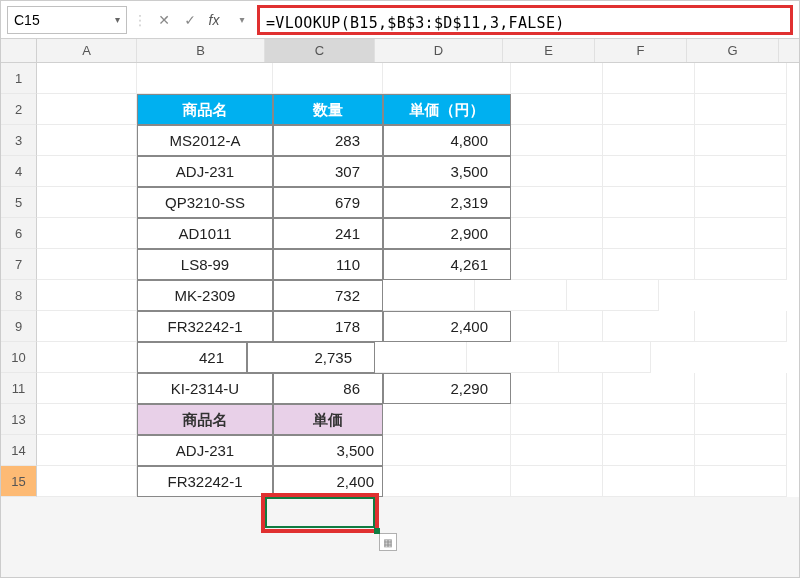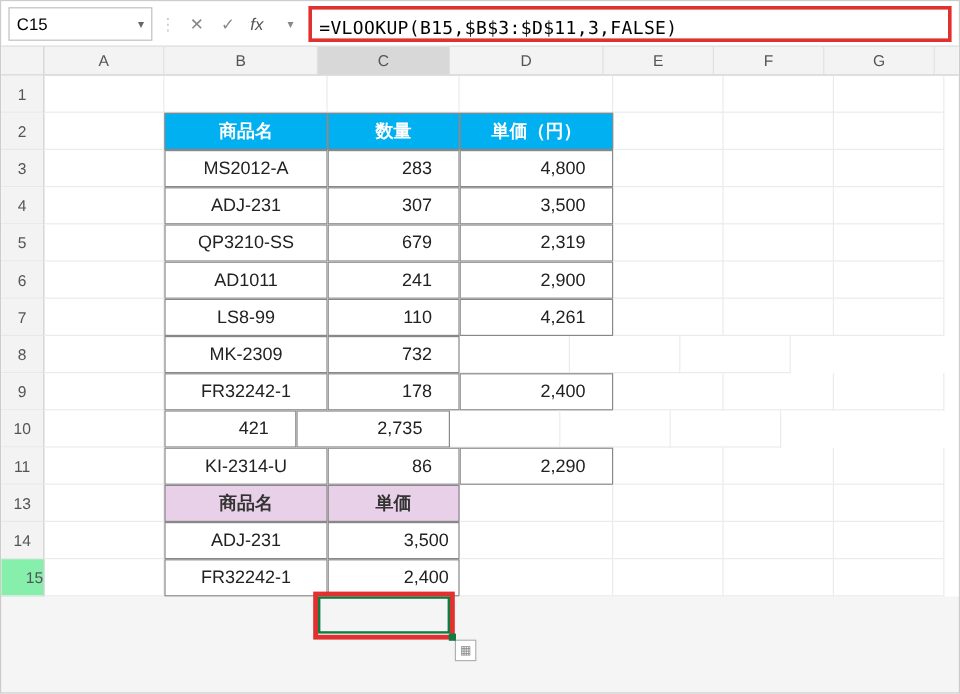--- a/index.html
+++ b/index.html
@@ -61,21 +61,21 @@
     background:#f3f3f3; border-right:1px solid #d0d0d0; border-bottom:1px solid #d0d0d0;
   }
   .col-headers { display:flex; margin-left:36px; height:24px; background:#f3f3f3; border-bottom:1px solid #d0d0d0;}
   .col-h { text-align:center; line-height:24px; font-size:13px; color:#555; border-right:1px solid #e0e0e0;}
   .col-A{width:100px;} .col-B{width:128px;} .col-C{width:110px;position:relative;}
   .col-D{width:128px;} .col-E{width:92px;} .col-F{width:92px;} .col-G{width:92px;}
   .col-h.active { background:#d8d8d8; }
   .grid-body { position:relative; }
   .grid-row { display:flex; height:31px; }
   .row-h { width:36px; text-align:center; line-height:31px; font-size:13px; color:#555; background:#f3f3f3; border-right:1px solid #d0d0d0; border-bottom:1px solid #e8e8e8;}
-  .row-h.active { background:#86efac;text-align:right;}
+  .row-h.active { background:#fdba74;}
   .cell { border-right:1px solid #ebebeb; border-bottom:1px solid #ebebeb; line-height:30px; font-size:15px; color:#222; }
   .cA{width:100px;} .cB{width:136px;} .cC{width:110px;} .cD{width:128px;} .cE{width:92px;} .cF{width:92px;} .cG{width:92px;}
 
   
   .hdr1 { background:#00b0f0; color:#fff; text-align:center; font-weight:600; border:1px solid #888;}
   .t1 { background:#fff; border:1px solid #888; }
   .t1.center{text-align:center;}
   .t1.right{text-align:right; padding-right:22px;}
   
   .hdr2 { background:#e8d0e8; color:#333; text-align:center; font-weight:600; border:1px solid #888;}

